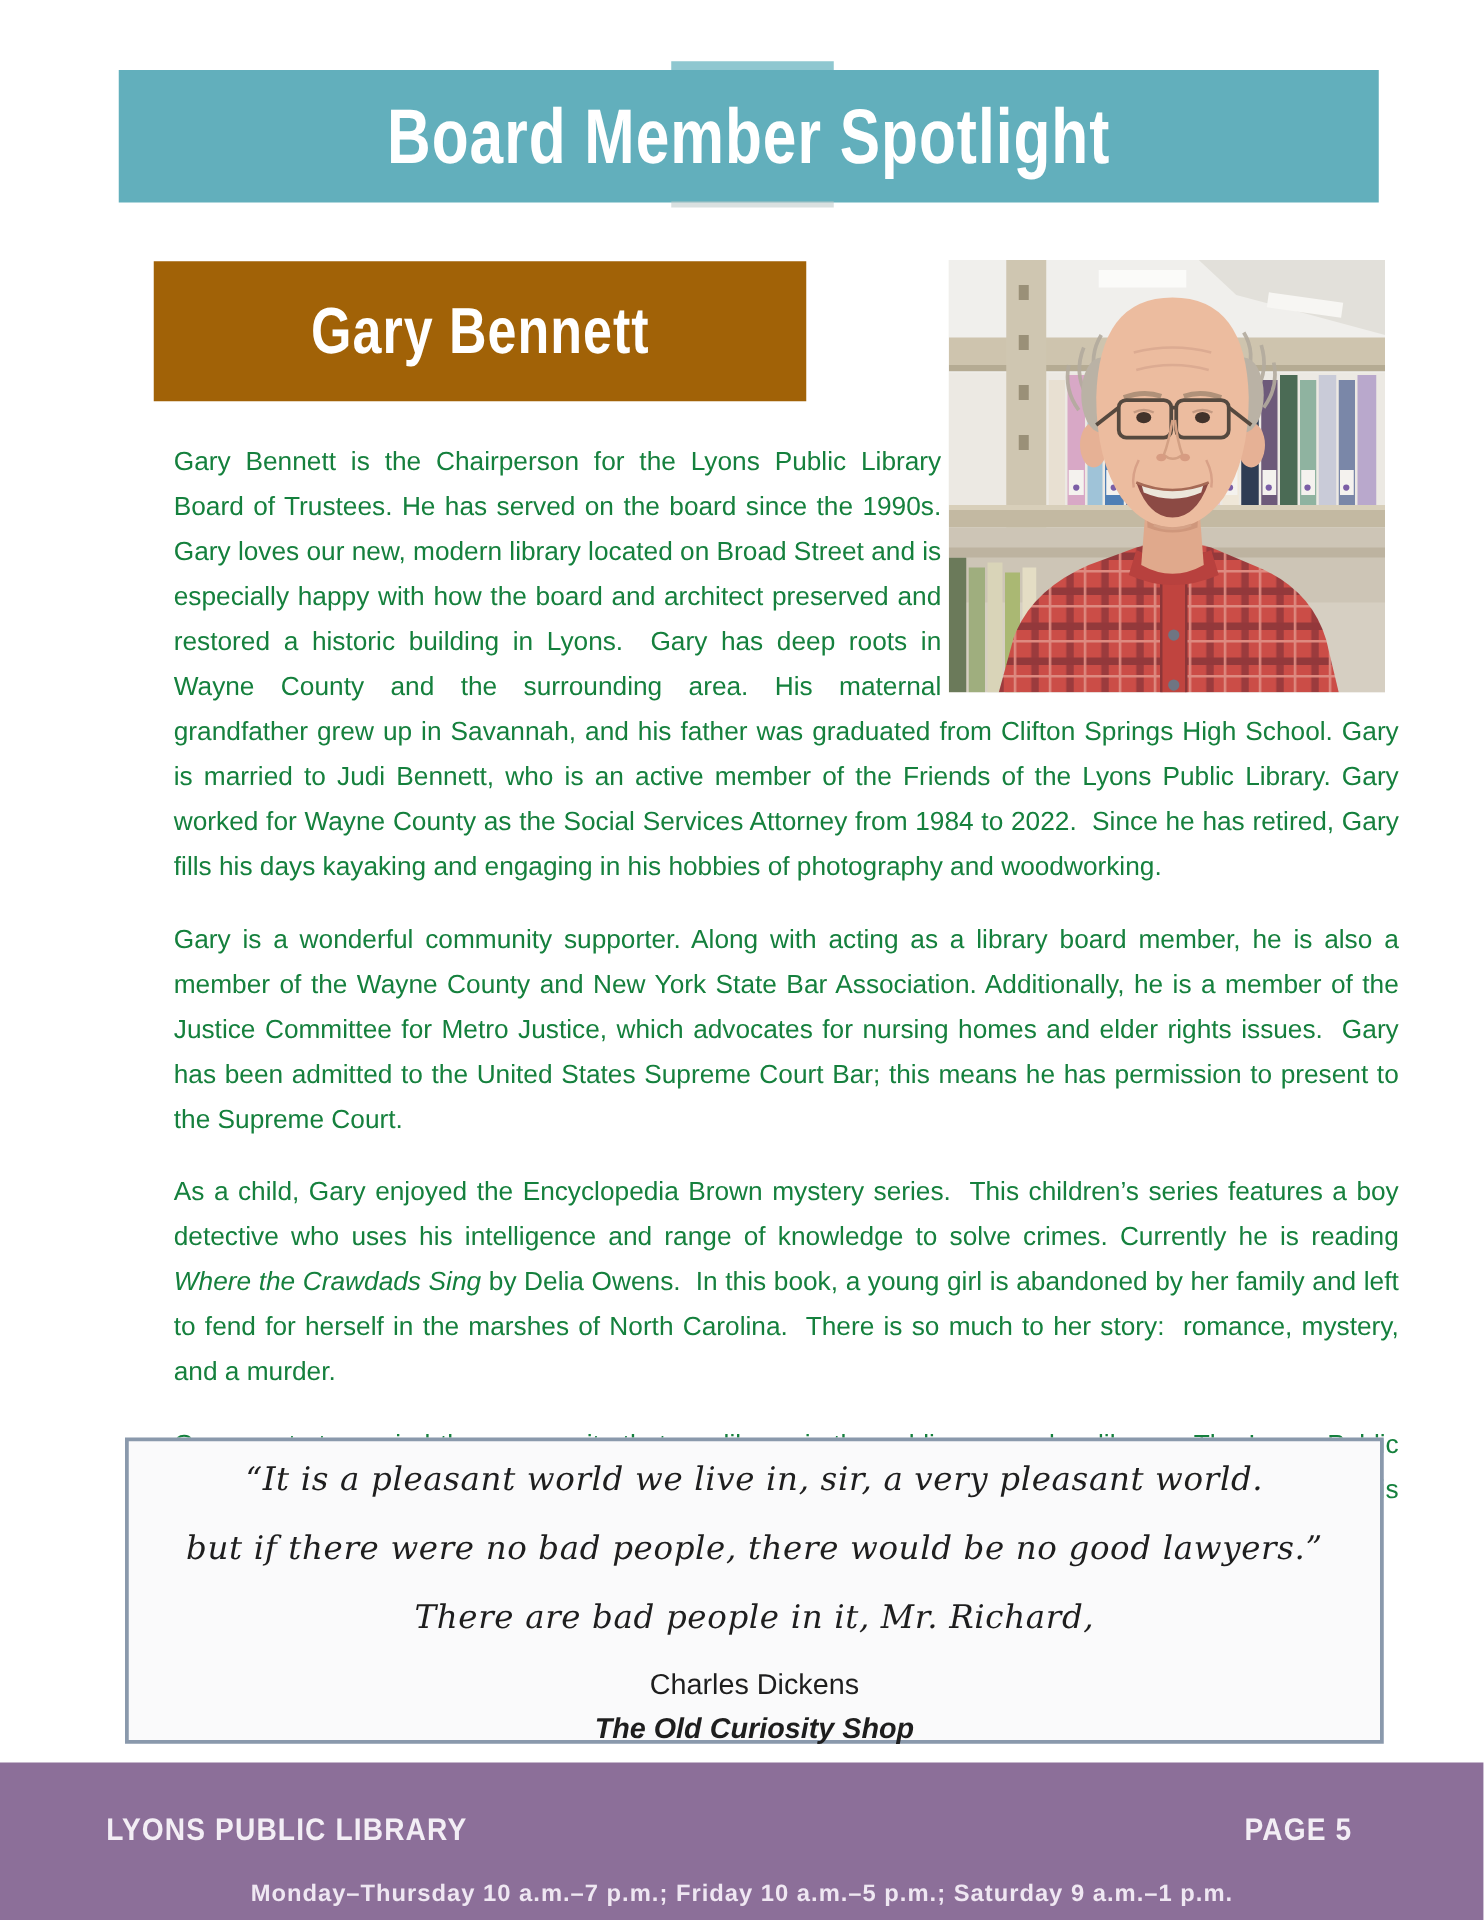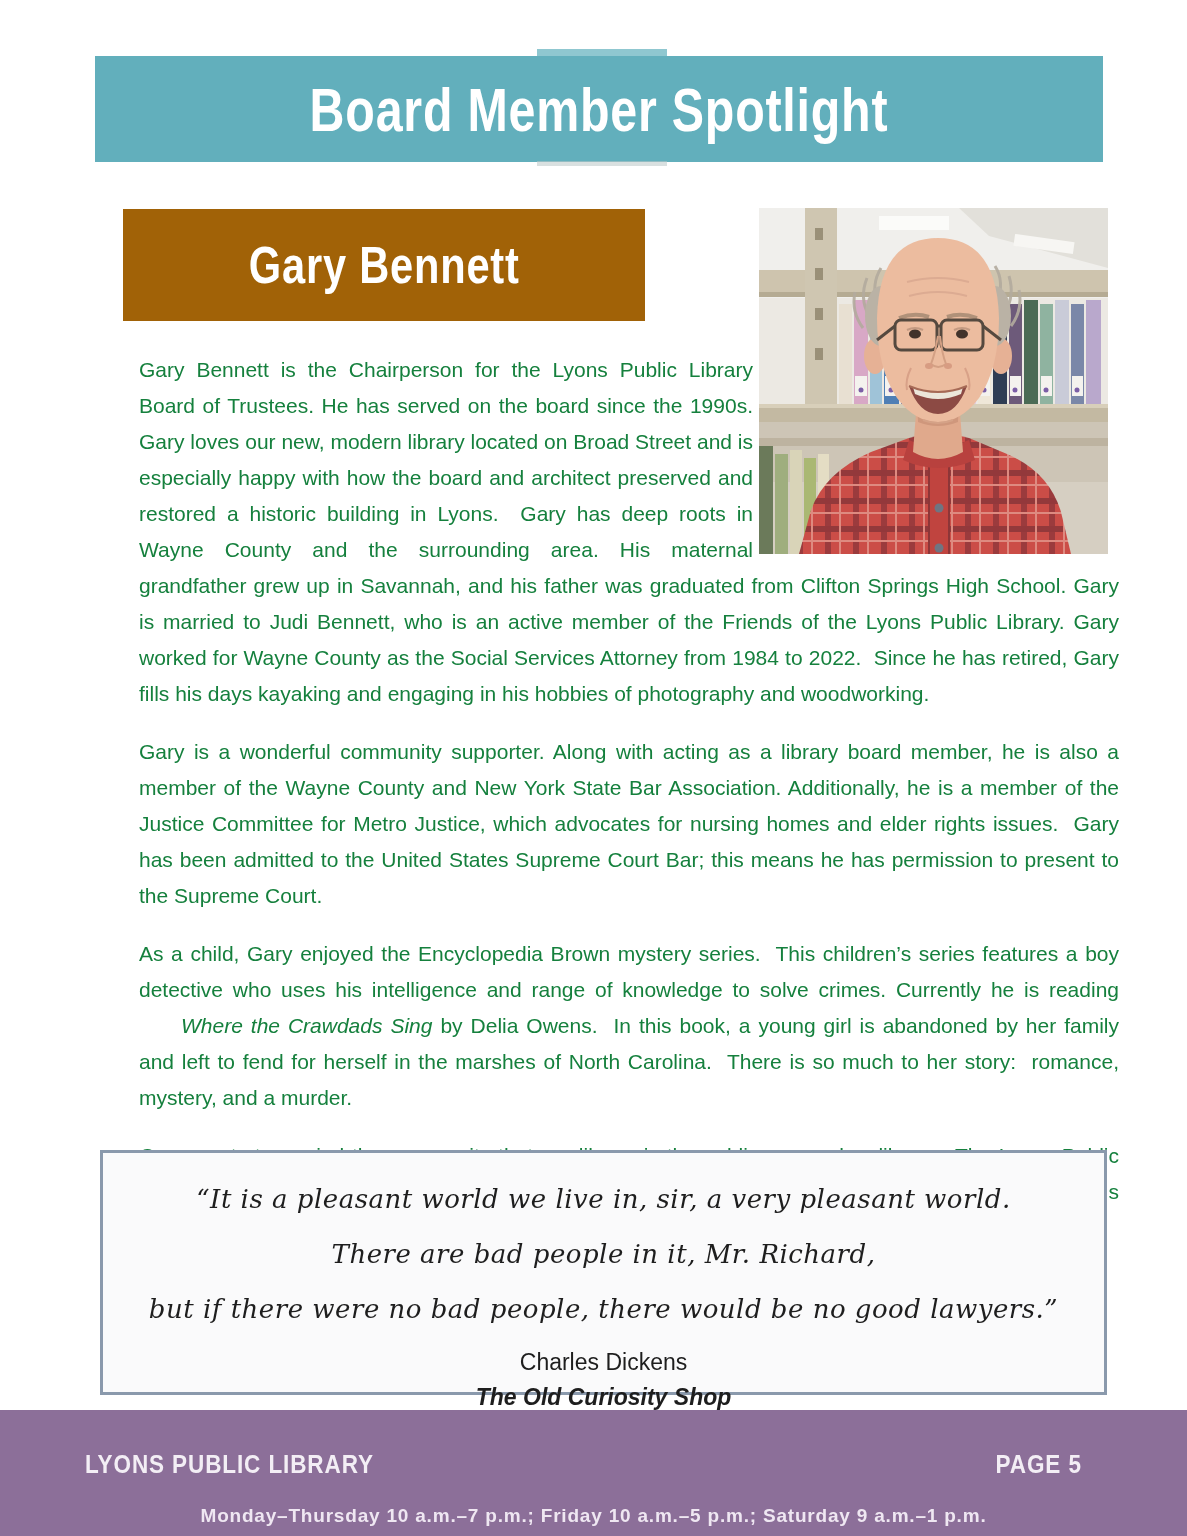--- a/index.html
+++ b/index.html
@@ -78,30 +78,30 @@
     font-size: 21px;
     line-height: 36px;
     text-align: justify;
   }
   .article p { white-space: pre-wrap; margin-bottom: 22px; }
   .photo-spacer {
     float: right;
     width: 366px;
     height: 214px;
   }
-  .italic { font-style: italic; margin-left: 42px; }
+  .italic { font-style: italic; }
   
   .quotebox {
     position: absolute;
     left: 100px; top: 1150px;
     width: 1007px; height: 245px;
     background: #fafafb;
     border: 3px solid #8a99ac;
     text-align: center;
-    padding-top: 31px;
+    padding-top: 16px;
   }
   .quote-line {
     font-family: "DejaVu Serif", serif;
     font-style: italic;
     font-size: 26px;
     color: #1e1e1e;
     margin-bottom: 25px;
     letter-spacing: 0.5px;
   }
   .quote-author {
@@ -309,22 +309,22 @@
   <div class="article">
     <div class="photo-spacer"></div>
     <p>Gary Bennett is the Chairperson for the Lyons Public Library Board of Trustees. He has served on the board since the 1990s. Gary loves our new, modern library located on Broad Street and is especially happy with how the board and architect preserved and restored a historic building in Lyons.  Gary has deep roots in Wayne County and the surrounding area. His maternal grandfather grew up in Savannah, and his father was graduated from Clifton Springs High School. Gary is married to Judi Bennett, who is an active member of the Friends of the Lyons Public Library. Gary worked for Wayne County as the Social Services Attorney from 1984 to 2022.  Since he has retired, Gary fills his days kayaking and engaging in his hobbies of photography and woodworking.</p>
     <p>Gary is a wonderful community supporter. Along with acting as a library board member, he is also a member of the Wayne County and New York State Bar Association. Additionally, he is a member of the Justice Committee for Metro Justice, which advocates for nursing homes and elder rights issues.  Gary has been admitted to the United States Supreme Court Bar; this means he has permission to present to the Supreme Court.</p>
     <p><span>As a child, Gary enjoyed the Encyclopedia Brown mystery series.  This children’s series features a boy detective who uses his intelligence and range of knowledge to solve crimes. Currently he is reading </span><span class="italic">Where the Crawdads Sing</span><span> by Delia Owens.  In this book, a young girl is abandoned by her family and left to fend for herself in the marshes of North Carolina.  There is so much to her story:  romance, mystery, and a murder.</span></p>
     <p>Gary wants to remind the community that our library is the public access law library.  The Lyons Public Library has legal printed materials and online resources everyone can use, including access to the Lexis Advance legal research platform.</p>
   </div>
 
   <div class="quotebox">
     <div class="quote-line">“It is a pleasant world we live in, sir, a very pleasant world.</div>
+    <div class="quote-line">but if there were no bad people, there would be no good lawyers.”</div>
     <div class="quote-line">There are bad people in it, Mr. Richard,</div>
-    <div class="quote-line">but if there were no bad people, there would be no good lawyers.”</div>
     <div class="quote-author">Charles Dickens</div>
     <div class="quote-source">The Old Curiosity Shop</div>
   </div>
 
   <div class="footer">
     <div class="footer-row">
       <span class="fr-left">LYONS PUBLIC LIBRARY</span>
       <span class="fr-right">PAGE 5</span>
     </div>
     <div class="footer-hours">Monday–Thursday 10 a.m.–7 p.m.; Friday 10 a.m.–5 p.m.; Saturday 9 a.m.–1 p.m.</div>

